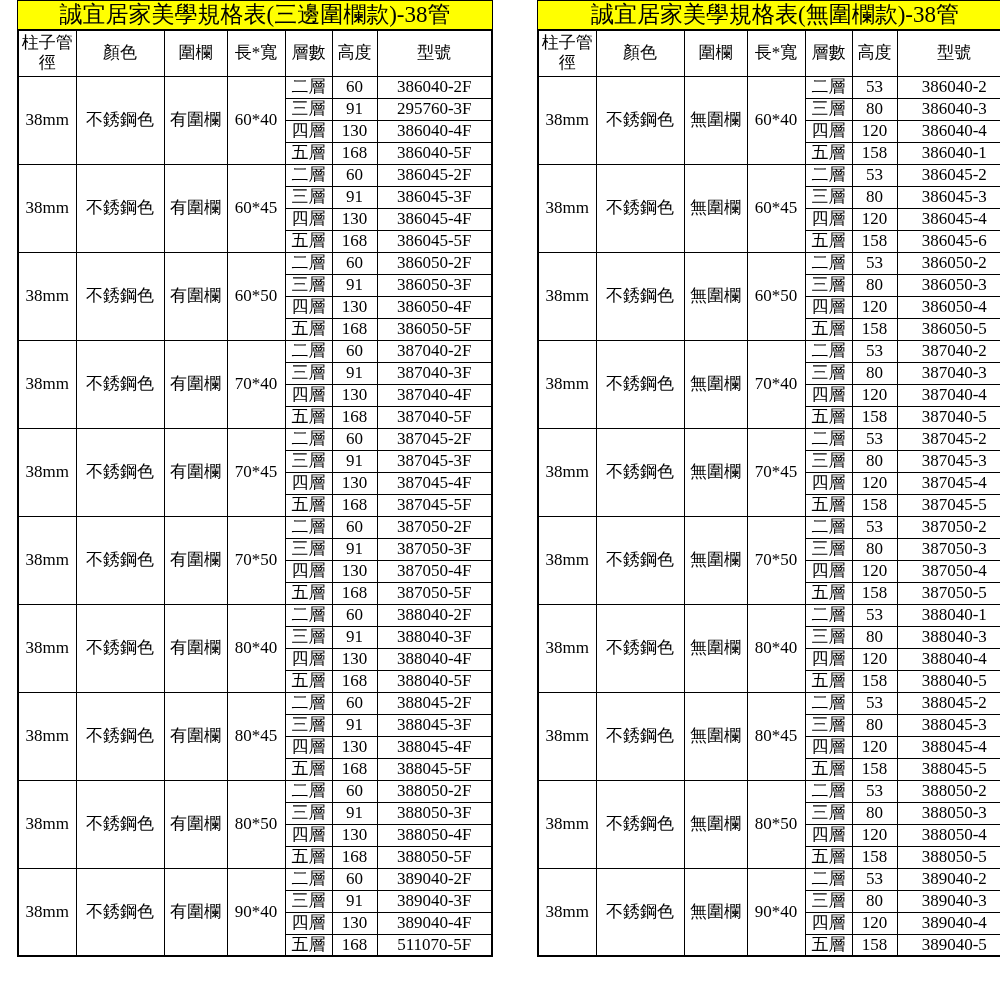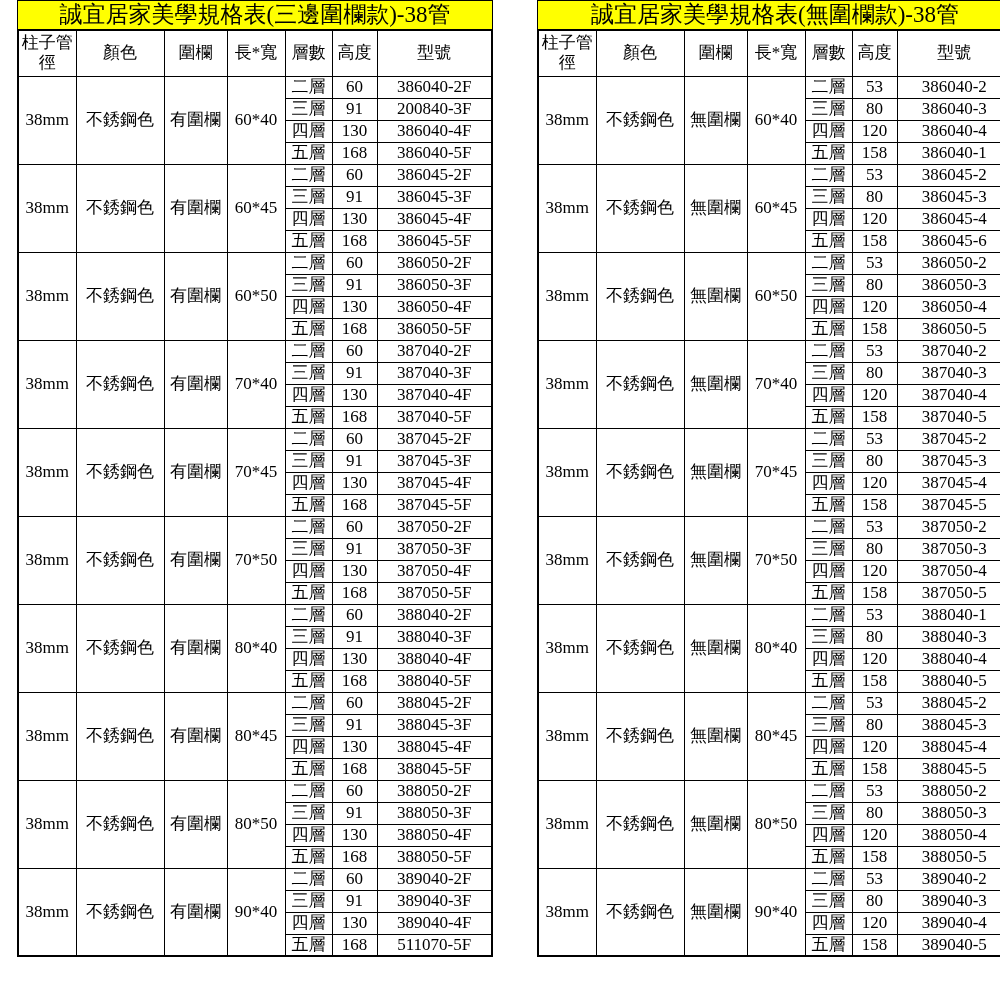--- a/index.html
+++ b/index.html
@@ -86,21 +86,21 @@
             <td rowspan="4" class="c-color">不銹鋼色</td>
             <td rowspan="4" class="c-fence">有圍欄</td>
             <td rowspan="4" class="c-size">60*40</td>
             <td class="c-layers">二層</td>
             <td class="c-height">60</td>
             <td class="c-model">386040-2F</td>
           </tr>
           <tr>
             <td class="c-layers">三層</td>
             <td class="c-height">91</td>
-            <td class="c-model">200840-3F</td>
+            <td class="c-model">295760-3F</td>
           </tr>
           <tr>
             <td class="c-layers">四層</td>
             <td class="c-height">130</td>
             <td class="c-model">386040-4F</td>
           </tr>
           <tr>
             <td class="c-layers">五層</td>
             <td class="c-height">168</td>
             <td class="c-model">386040-5F</td>

